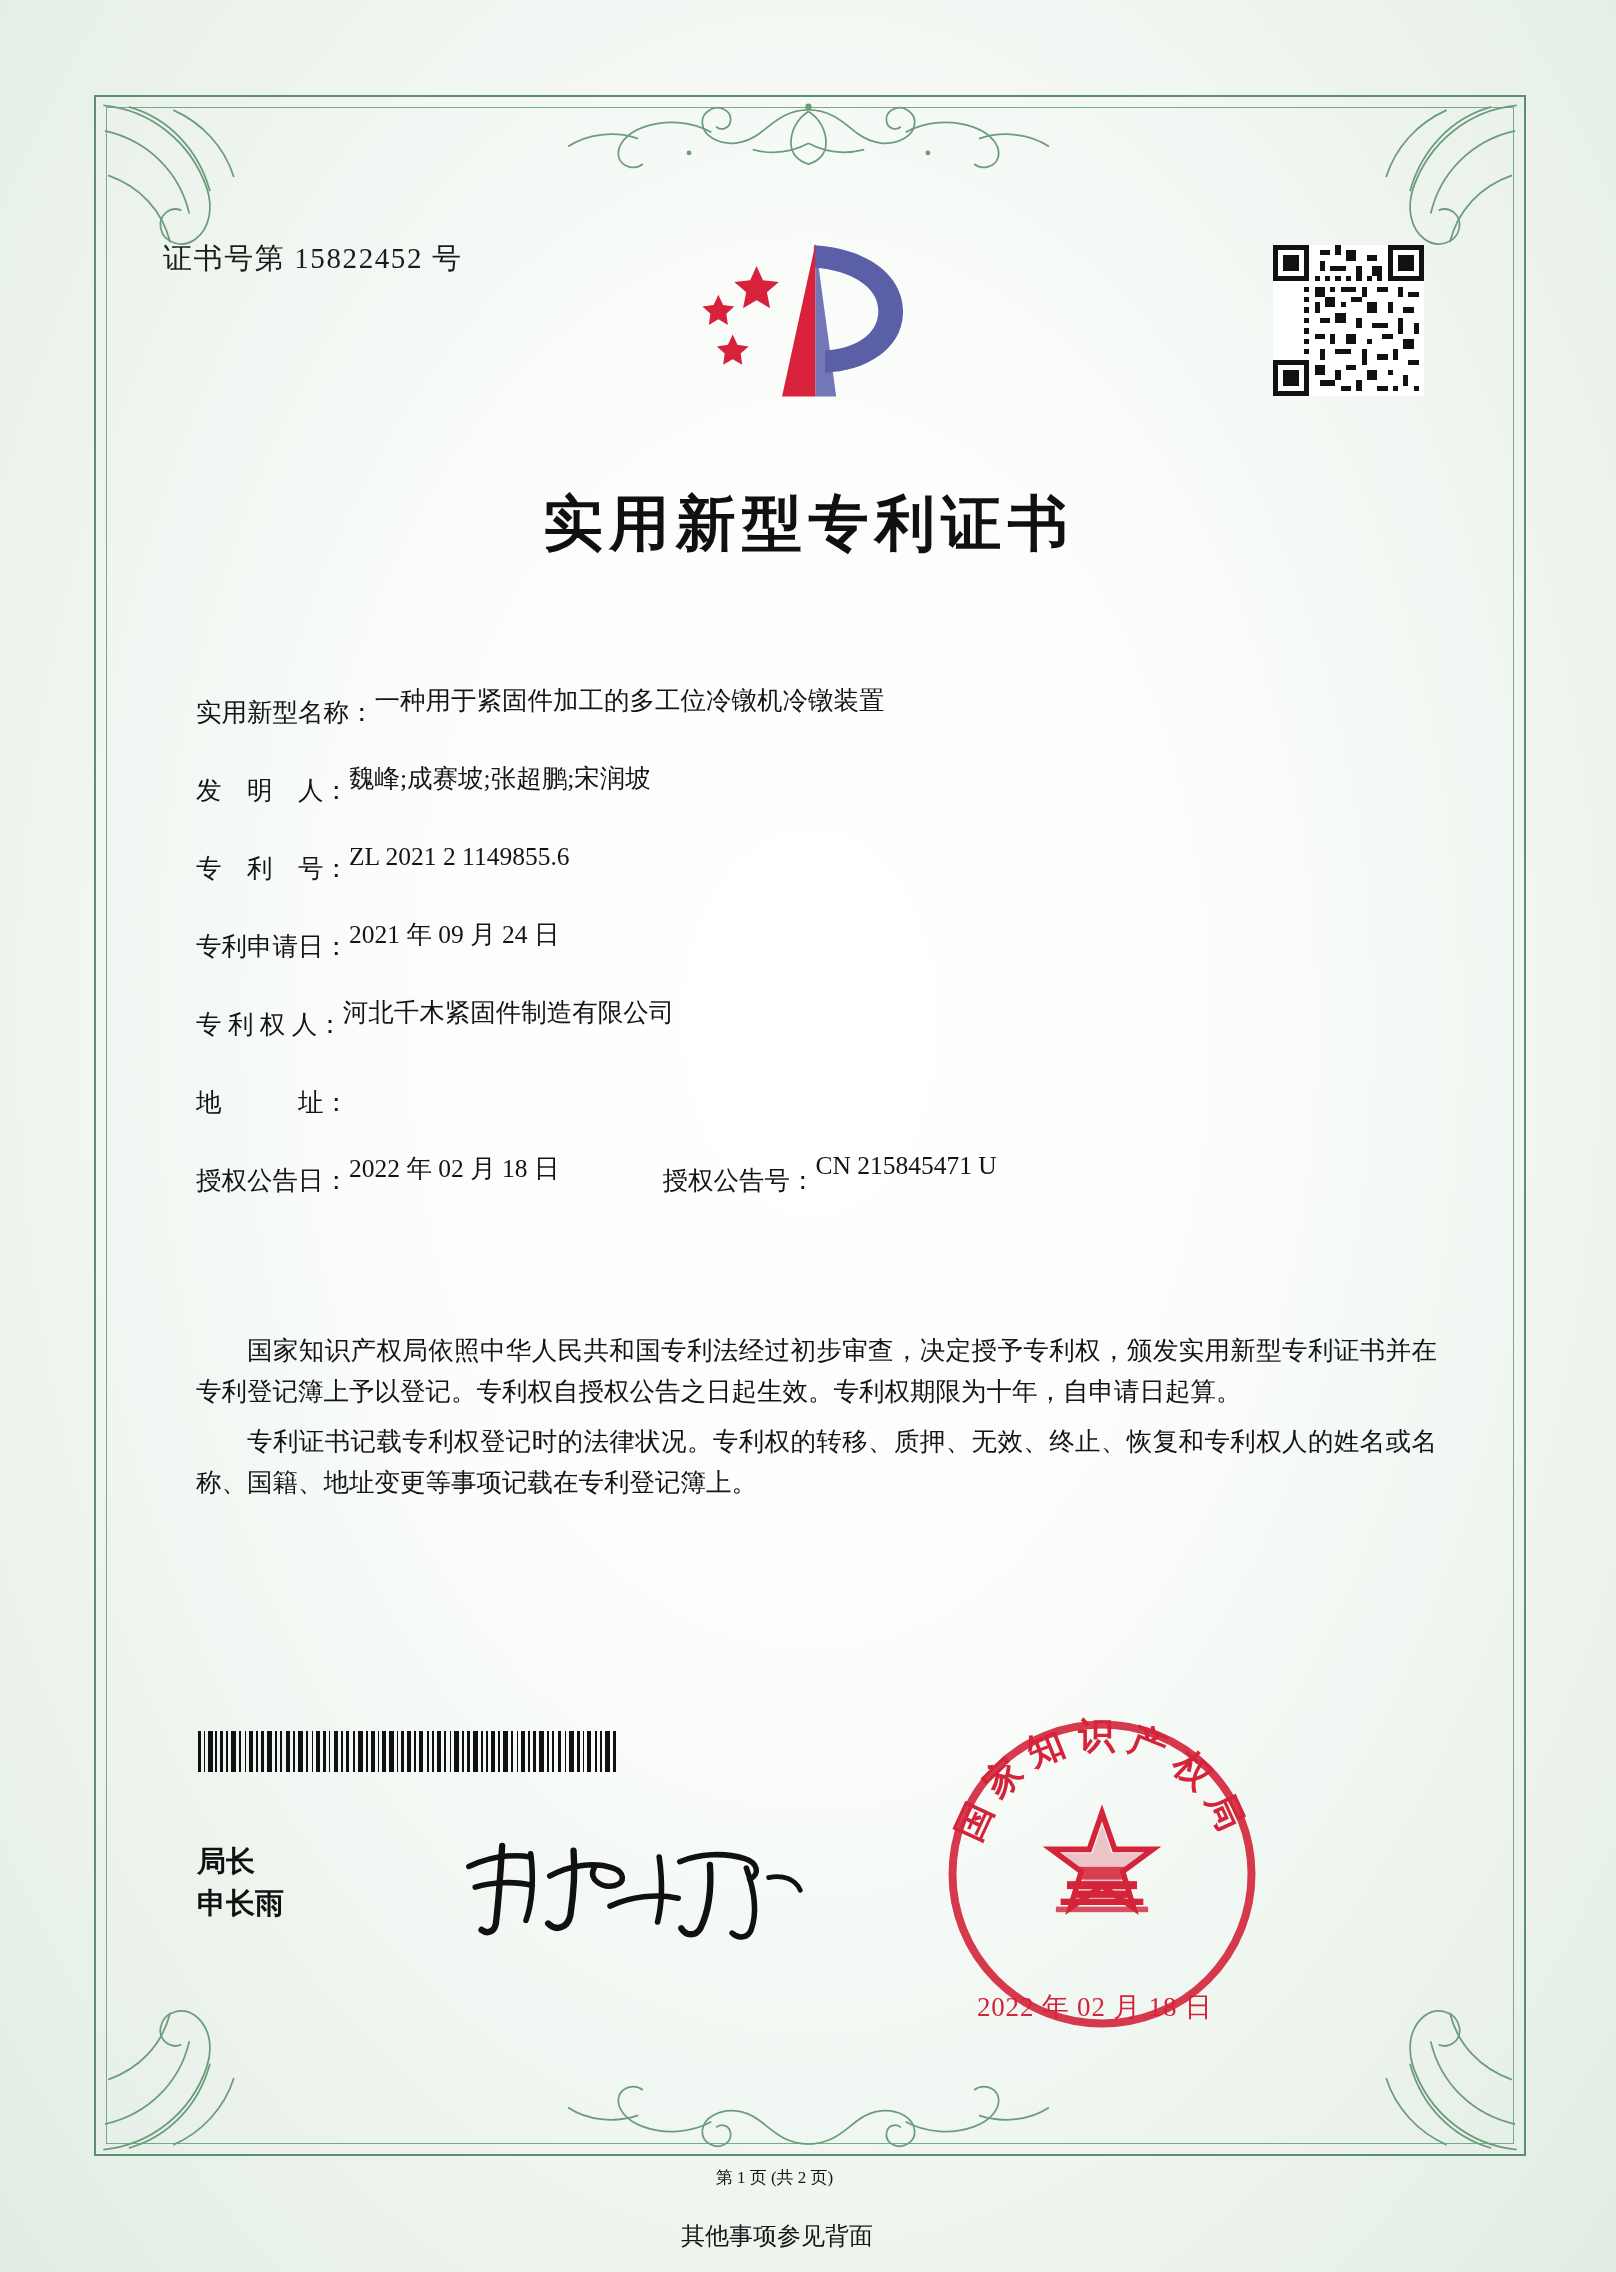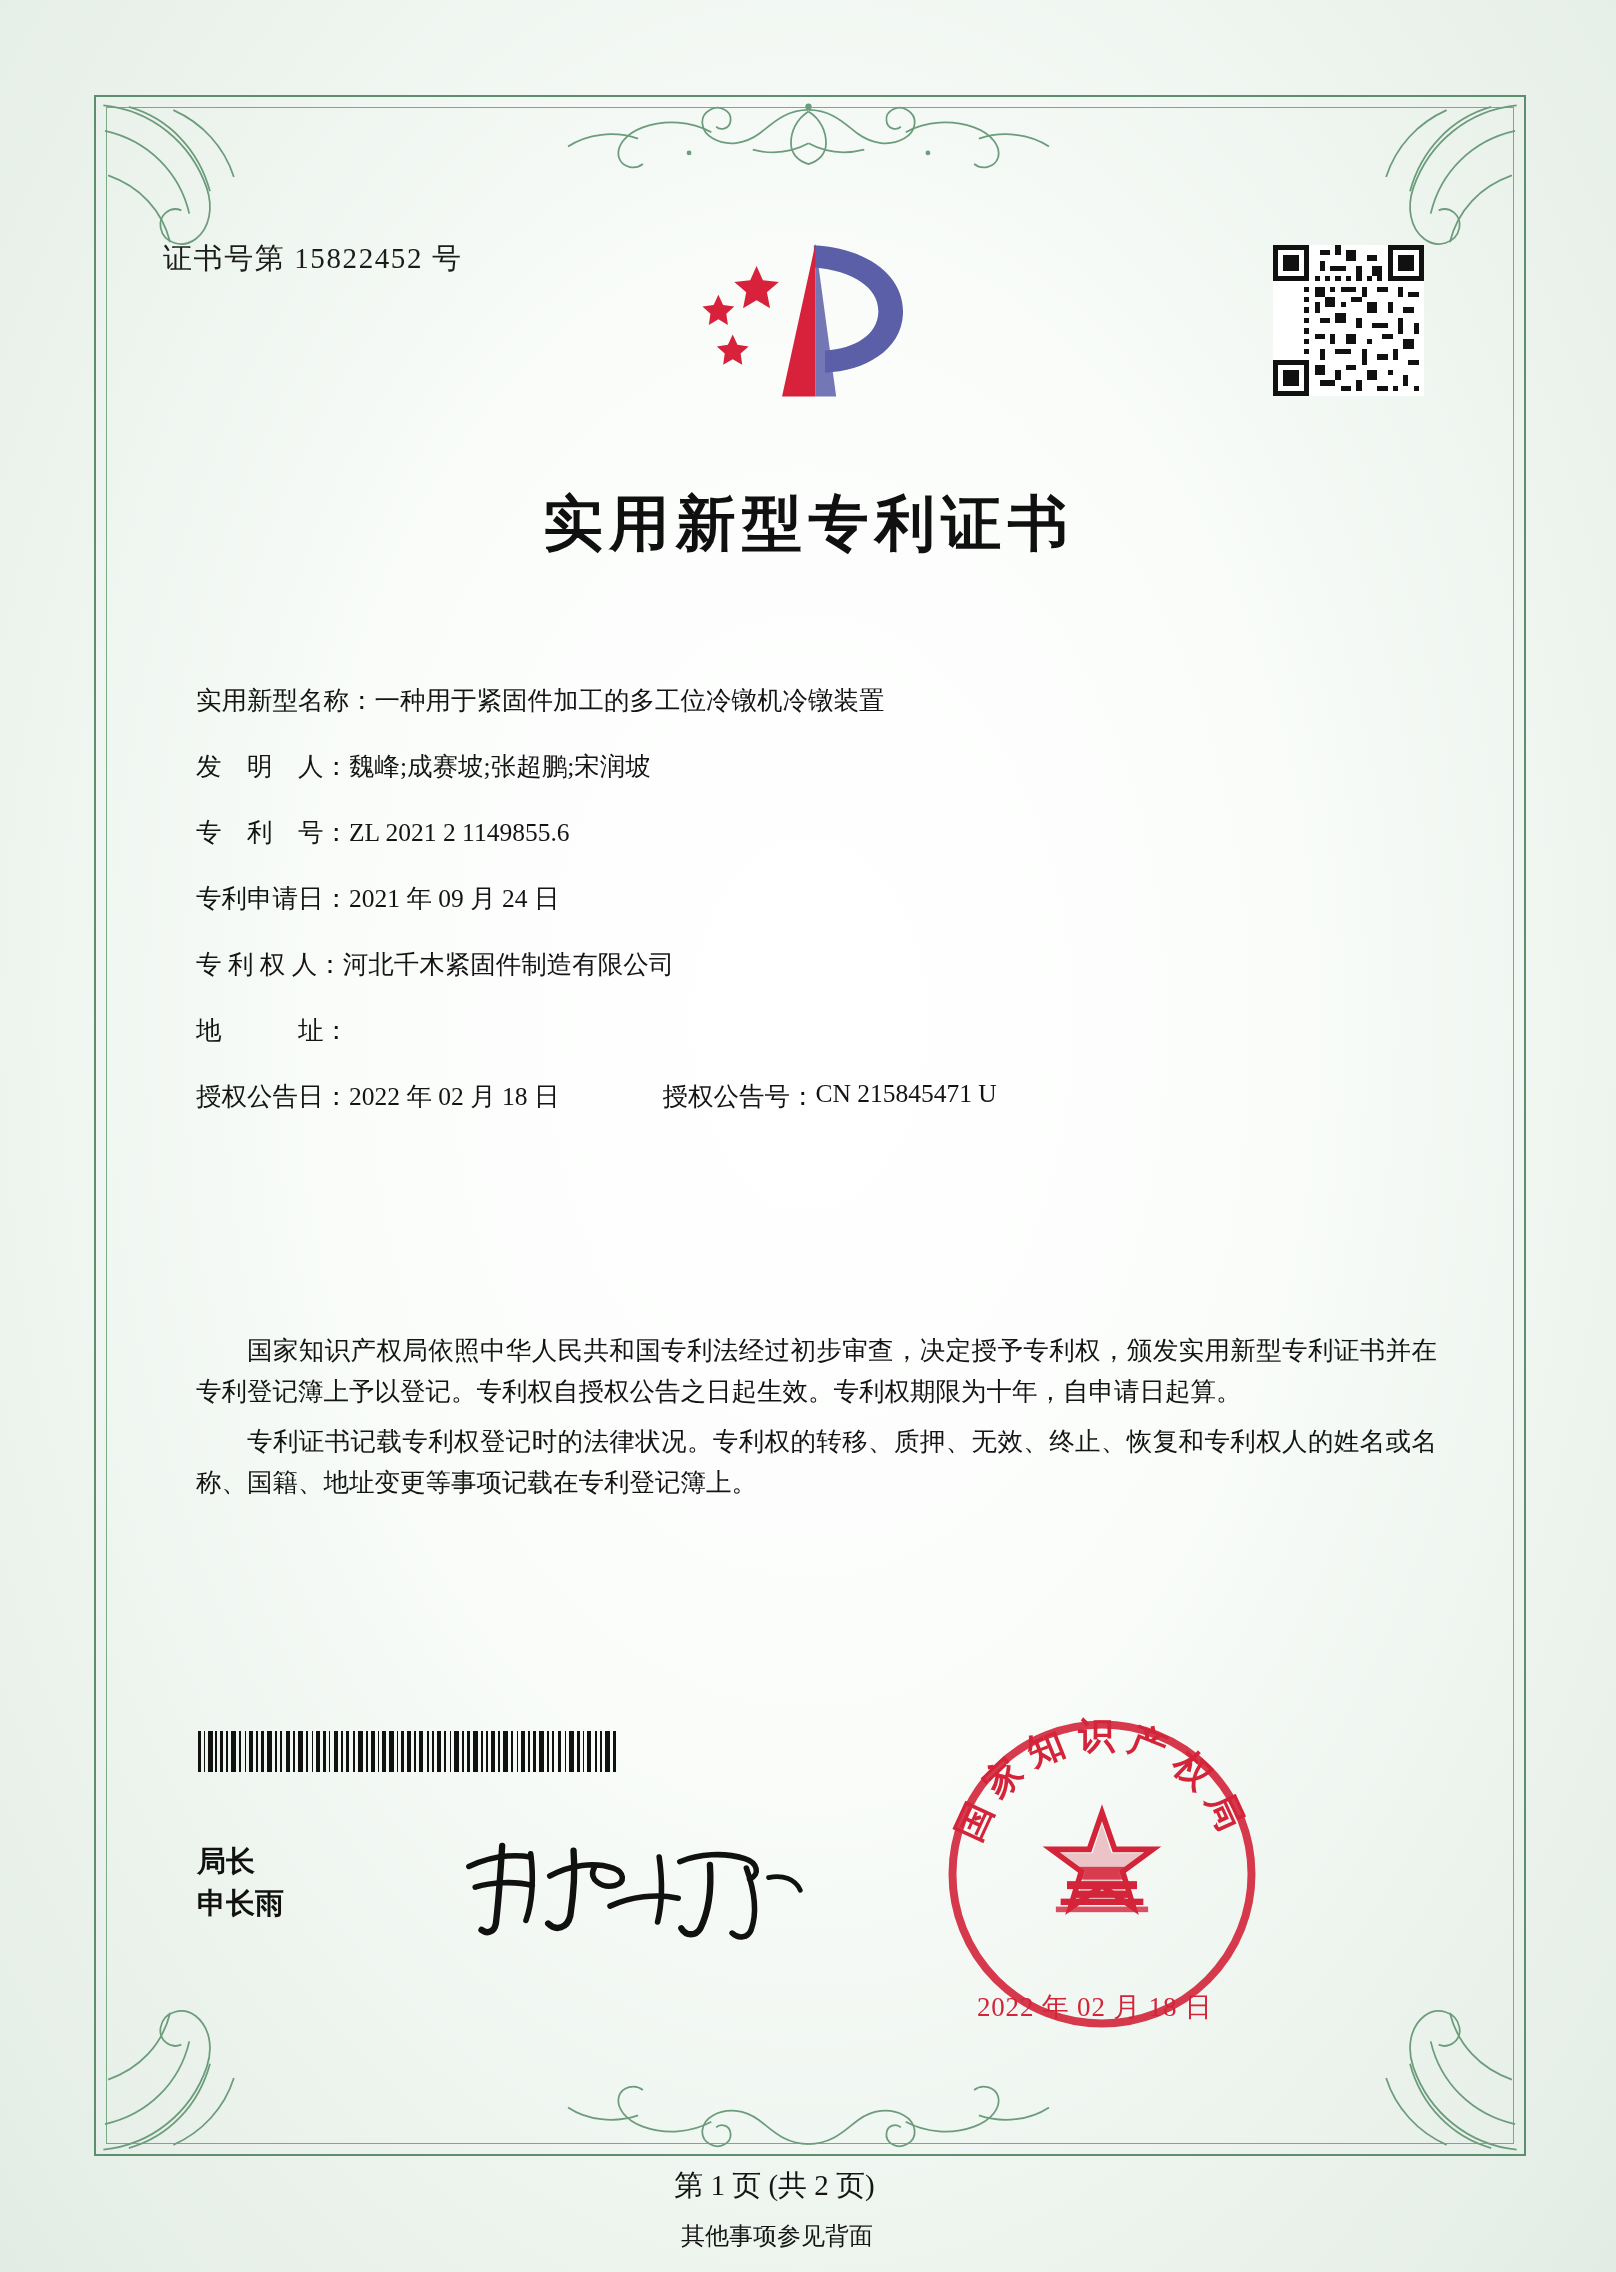--- a/index.html
+++ b/index.html
@@ -102,20 +102,21 @@
     align-items: flex-start;
     margin-bottom: 29px;
     font-size: 25.5px;
     color: #141414;
     line-height: 1.45;
   }
   .flabel {
     flex: 0 0 auto;
     white-space: pre;
     font-family: "Liberation Serif", serif;
+    margin-top: 12px;
   }
   .fvalue {
     flex: 1 1 auto;
     font-family: "Liberation Serif", serif;
   }
   .fvalue.wrap {
     max-width: 804px;
   }
 
   .row-inline {
@@ -194,21 +195,21 @@
     font-family: "Liberation Serif", serif;
   }
 
   
   .page-num {
     position: absolute;
     left: 0;
     top: 2166px;
     width: 1549px;
     text-align: center;
-    font-size: 29px;
+    font-size: 17px;
     color: #151515;
   }
   .back-note {
     position: absolute;
     left: 0;
     top: 2220px;
     width: 1554px;
     text-align: center;
     font-size: 24px;
     color: #151515;

